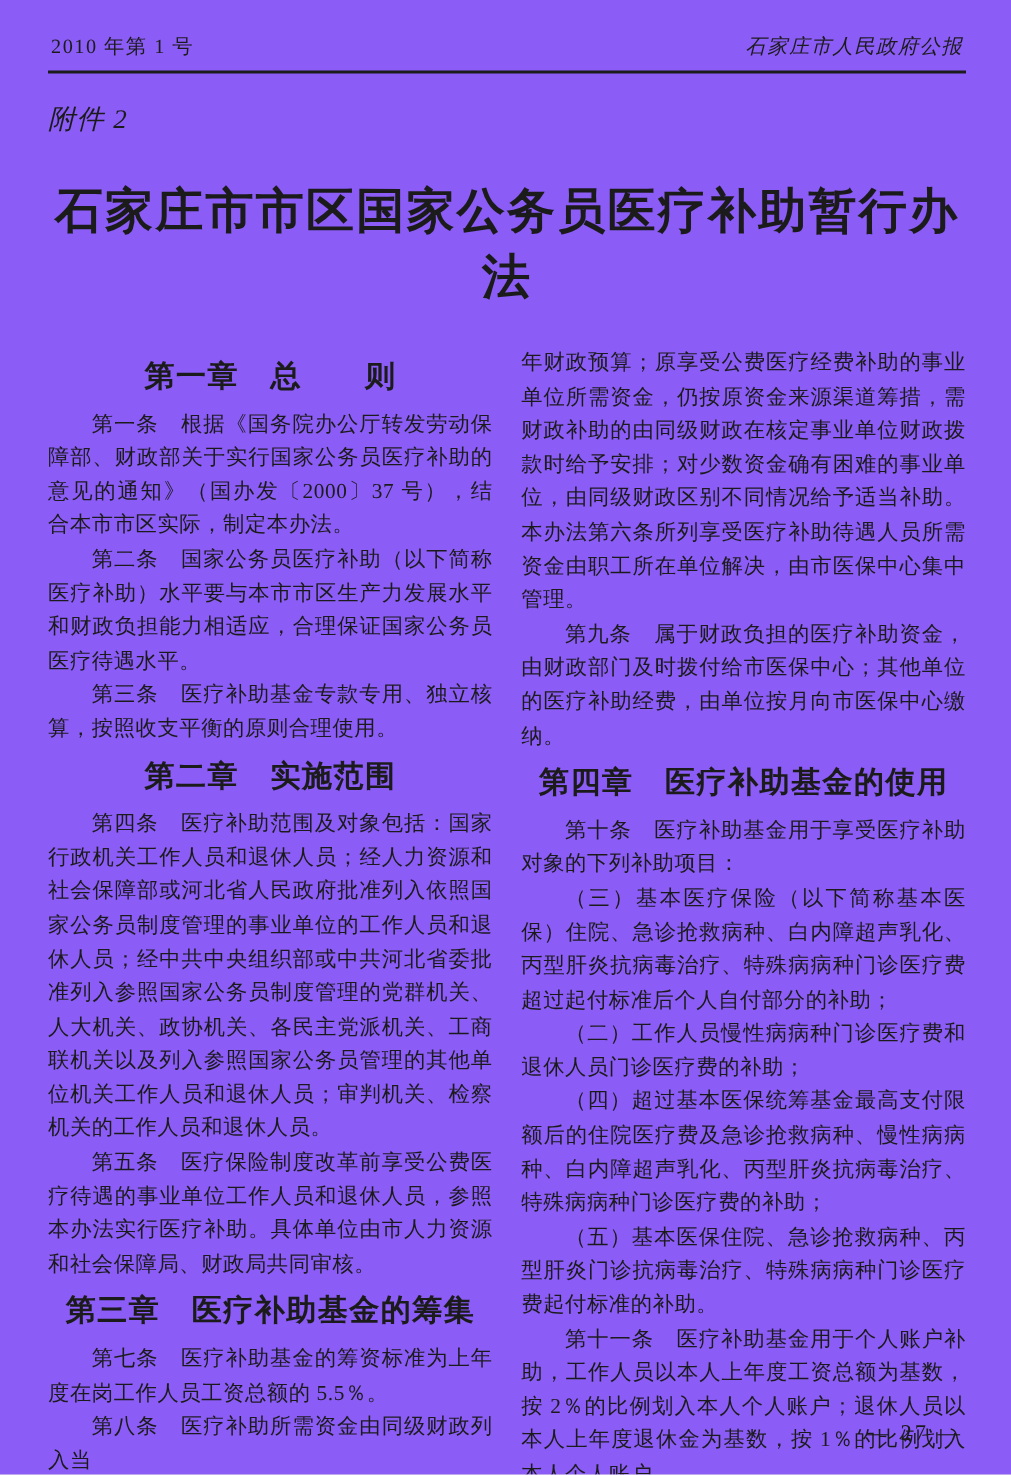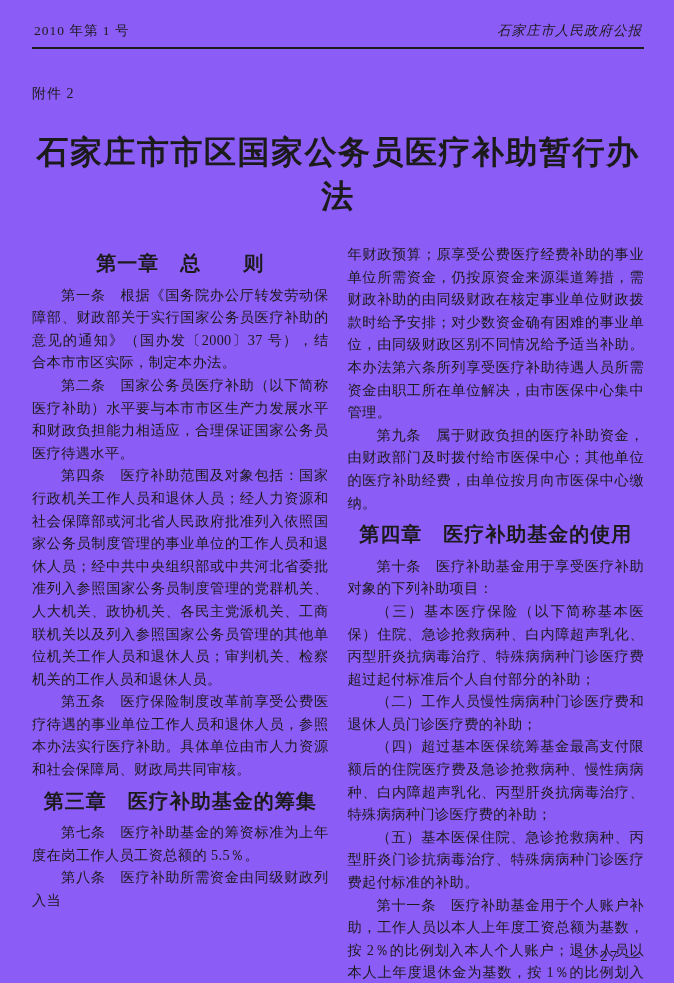--- a/index.html
+++ b/index.html
@@ -26,23 +26,24 @@
     font-size: 13.5px;
     letter-spacing: 1px;
     padding: 2px 2px 7px 2px;
     border-bottom: 2px solid #1c1c1c;
   }
   .header .gazette-name {
     font-style: italic;
     font-family: Liberation Serif, serif;
   }
   .attachment {
-    margin-top: 36px;
-    font-size: 14px;
+    margin-top: 18px;
+    font-size: 18px;
     letter-spacing: 1px;
+    font-style: italic;
   }
   .doc-title {
     margin: 28px 0 0 0;
     text-align: center;
     font-size: 32px;
     font-weight: bold;
     letter-spacing: 1.5px;
     font-family: "Liberation Serif", "DejaVu Serif", serif;
   }
   .columns {
@@ -89,20 +90,22 @@
 
   <div class="attachment">附件 2</div>
 
   <h1 class="doc-title">石家庄市市区国家公务员医疗补助暂行办法</h1>
 
   <main class="columns">
     <section class="column">
         <div class="block heading">第一章　总　　则</div>
         <div class="block para">第一条　根据《国务院办公厅转发劳动保障部、财政部关于实行国家公务员医疗补助的意见的通知》（国办发〔2000〕37 号），结合本市市区实际，制定本办法。</div>
         <div class="block para">第二条　国家公务员医疗补助（以下简称医疗补助）水平要与本市市区生产力发展水平和财政负担能力相适应，合理保证国家公务员医疗待遇水平。</div>
+        <div class="block para">第三条　医疗补助基金专款专用、独立核算，按照收支平衡的原则合理使用。</div>
+        <div class="block heading">第二章　实施范围</div>
         <div class="block para">第四条　医疗补助范围及对象包括：国家行政机关工作人员和退休人员；经人力资源和社会保障部或河北省人民政府批准列入依照国家公务员制度管理的事业单位的工作人员和退休人员；经中共中央组织部或中共河北省委批准列入参照国家公务员制度管理的党群机关、人大机关、政协机关、各民主党派机关、工商联机关以及列入参照国家公务员管理的其他单位机关工作人员和退休人员；审判机关、检察机关的工作人员和退休人员。</div>
         <div class="block para">第五条　医疗保险制度改革前享受公费医疗待遇的事业单位工作人员和退休人员，参照本办法实行医疗补助。具体单位由市人力资源和社会保障局、财政局共同审核。</div>
         <div class="block heading">第三章　医疗补助基金的筹集</div>
         <div class="block para">第七条　医疗补助基金的筹资标准为上年度在岗工作人员工资总额的 5.5％。</div>
         <div class="block para">第八条　医疗补助所需资金由同级财政列入当</div>
       </section>
     <section class="column">
         <div class="block para-cont">年财政预算；原享受公费医疗经费补助的事业单位所需资金，仍按原资金来源渠道筹措，需财政补助的由同级财政在核定事业单位财政拨款时给予安排；对少数资金确有困难的事业单位，由同级财政区别不同情况给予适当补助。本办法第六条所列享受医疗补助待遇人员所需资金由职工所在单位解决，由市医保中心集中管理。</div>
         <div class="block para">第九条　属于财政负担的医疗补助资金，由财政部门及时拨付给市医保中心；其他单位的医疗补助经费，由单位按月向市医保中心缴纳。</div>
         <div class="block heading">第四章　医疗补助基金的使用</div>

